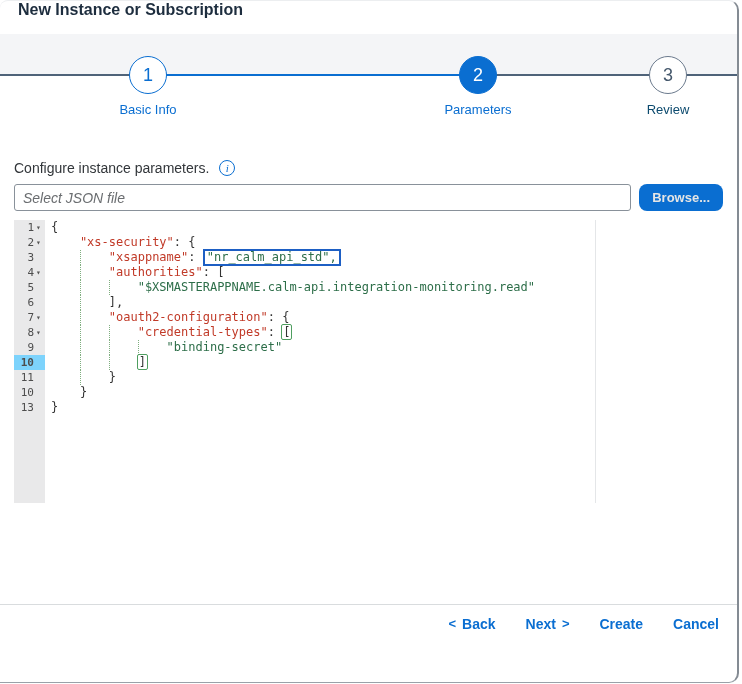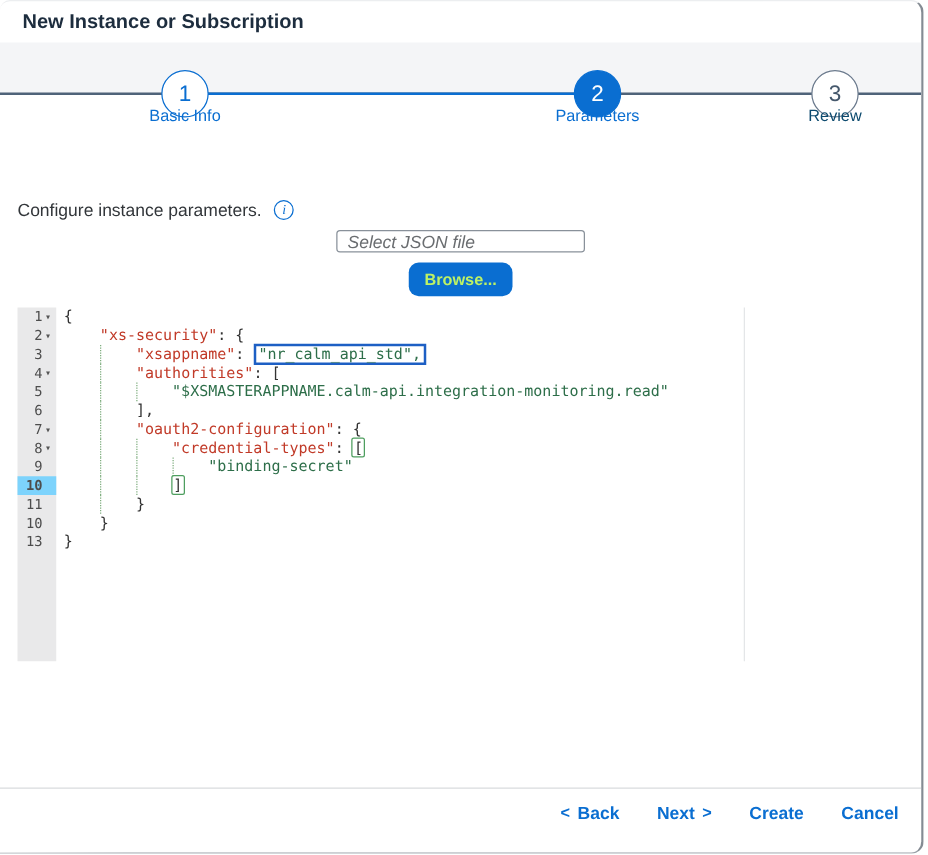--- a/index.html
+++ b/index.html
@@ -13,47 +13,47 @@
     --band:#f4f5f7;
     --title:#1d2d3e;
     --body-text:#32363a;
   }
   *{box-sizing:border-box;margin:0;padding:0;}
   html,body{width:742px;height:684px;background:#fff;font-family:"Liberation Sans",sans-serif;overflow:hidden;}
   .dialog{position:absolute;left:0;top:0;width:739px;height:683px;background:#fff;
     border-right:2px solid #848b93;border-bottom:1px solid #9aa1a8;border-top:1px solid #eceef0;
     border-radius:8px 10px 10px 0;overflow:hidden;}
   
-  .hdr{height:33px;display:flex;align-items:center;padding:12px 18px;}
+  .hdr{height:33px;display:flex;align-items:flex-start;padding:0 18px;}
   .hdr h1{font-size:16px;font-weight:bold;color:var(--title);}
   
   .wizard{position:relative;height:84px;}
   .wizard .band{position:absolute;left:0;top:0;right:0;height:42px;background:var(--band);}
   .wizard .line{position:absolute;left:0;top:40px;right:0;height:2px;background:var(--dark-step);}
   .wizard .line-done{position:absolute;left:148px;top:40px;width:330px;height:2px;background:var(--accent);}
   .step-circle{position:absolute;top:22px;width:38px;height:38px;border-radius:50%;
     display:flex;align-items:center;justify-content:center;font-size:18px;background:#fff;cursor:pointer;}
   .step-circle.done{border:1.5px solid var(--accent);color:var(--accent);}
   .step-circle.active{background:var(--accent);color:#fff;border:1.5px solid var(--accent);}
   .step-circle.upcoming{border:1.5px solid #6b7a8d;color:#45586c;}
-  .step-label{position:absolute;top:51px;width:140px;text-align:center;font-size:13px;}
+  .step-label{position:absolute;top:68px;width:140px;text-align:center;font-size:13px;}
   .step-label.blue{color:var(--accent);}
   .step-label.gray{color:#0c4a6e;}
   
   .content{padding:0 14px;}
   .instruction-row{margin-top:42px;display:flex;align-items:center;gap:10px;font-size:14px;color:var(--body-text);}
   .info-icon{width:16px;height:16px;border:1.5px solid var(--accent);border-radius:50%;color:var(--accent);
     display:inline-flex;align-items:center;justify-content:center;font-size:11px;font-style:italic;
     font-family:"Liberation Serif",serif;cursor:pointer;}
   .upload-label{margin-top:15px;font-size:14px;color:var(--body-text);}
-  .file-row{margin-top:8px;display:flex;align-items:center;gap:8px;flex-direction:column;}
+  .file-row{margin-top:8px;display:flex;align-items:center;gap:8px;}
   .file-input{flex:1;height:27px;border:1px solid #89919a;border-radius:3px;padding:0 8px;
     font-size:14px;color:var(--body-text);font-family:"Liberation Sans",sans-serif;}
   .file-input::placeholder{font-style:italic;color:#6a6d70;opacity:1;}
-  .browse-btn{height:27px;padding:0 13px;background:var(--accent);color:#bef264;border:none;border-radius:8px;
+  .browse-btn{height:27px;padding:0 13px;background:var(--accent);color:#e5e5e5;border:none;border-radius:8px;
     font-size:13px;font-weight:bold;font-family:"Liberation Sans",sans-serif;cursor:pointer;}
   .specify-row{margin-top:4px;display:flex;justify-content:space-between;align-items:flex-start;}
   .specify-row .lbl{font-size:14px;color:var(--body-text);}
   .clear-link{margin-top:9px;font-size:14px;font-weight:bold;color:var(--accent);text-decoration:none;cursor:pointer;background:none;border:none;font-family:"Liberation Sans",sans-serif;}
   
   .editor{position:relative;margin:9px 0 0 0;height:283px;font-family:"DejaVu Sans Mono","Liberation Mono",monospace;
     font-size:12px;line-height:15px;color:var(--pun);cursor:text;}
   .editor::before{content:"";position:absolute;left:0;top:0;bottom:0;width:31px;background:#e9e9ea;}
   .ruler{position:absolute;left:581px;top:0;bottom:0;width:1px;background:#e4e6e8;}
   .cl{position:relative;display:flex;height:15px;}

